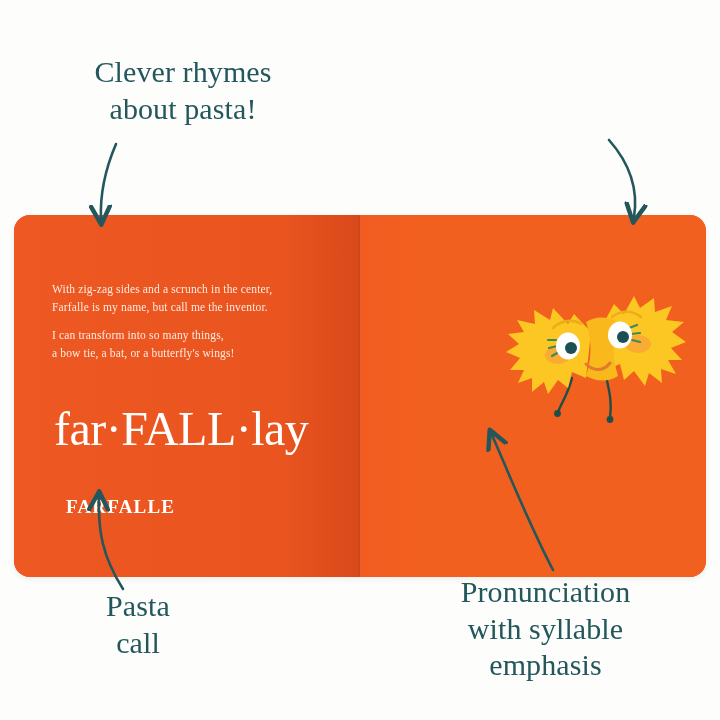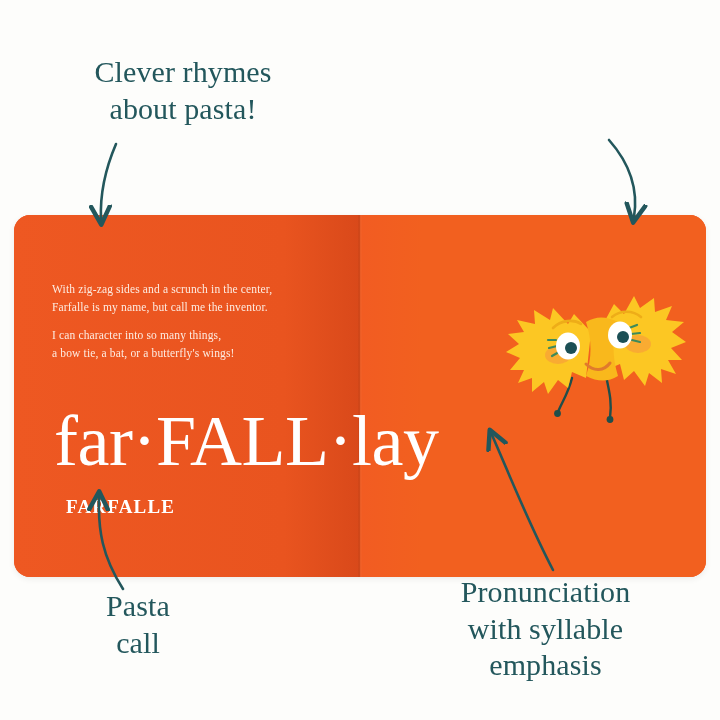--- a/index.html
+++ b/index.html
@@ -85,21 +85,21 @@
   }
   #poem-1 { left: 38px; top: 66px; }
   #poem-2 { left: 38px; top: 112px; }
 
   #pronunciation {
     position: absolute;
     left: 40px;
     top: 190px;
     color: #ffffff;
     font-family: "Liberation Serif", "DejaVu Serif", serif;
-    font-size: 72px;
+    font-size: 48px;
     line-height: 1;
     letter-spacing: -0.5px;
     white-space: pre;
   }
   #pasta-name-label {
     position: absolute;
     left: 52px;
     top: 281px;
     color: #ffffff;
     font-family: "Liberation Serif", "DejaVu Serif", serif;
@@ -144,21 +144,21 @@
 
   <div id="book">
 
     <div id="page-left"></div>
     <div id="page-right"></div>
     <div id="gutter"></div>
 
     <div class="poem" id="poem-1">With zig-zag sides and a scrunch in the center,
 Farfalle is my name, but call me the inventor.</div>
 
-    <div class="poem" id="poem-2">I can character into so many things,
+    <div class="poem" id="poem-2">I can transform into so many things,
 a bow tie, a bat, or a butterfly's wings!</div>
 
     <div id="pronunciation">far·FALL·lay</div>
 
     <div id="pasta-name-label">FARFALLE</div>
 
     <div id="character">
       <svg viewBox="0 0 180 165" width="180" height="165" aria-hidden="true">
 
         <g fill="none" stroke="#1f4e4a" stroke-width="2.4" stroke-linecap="round">

